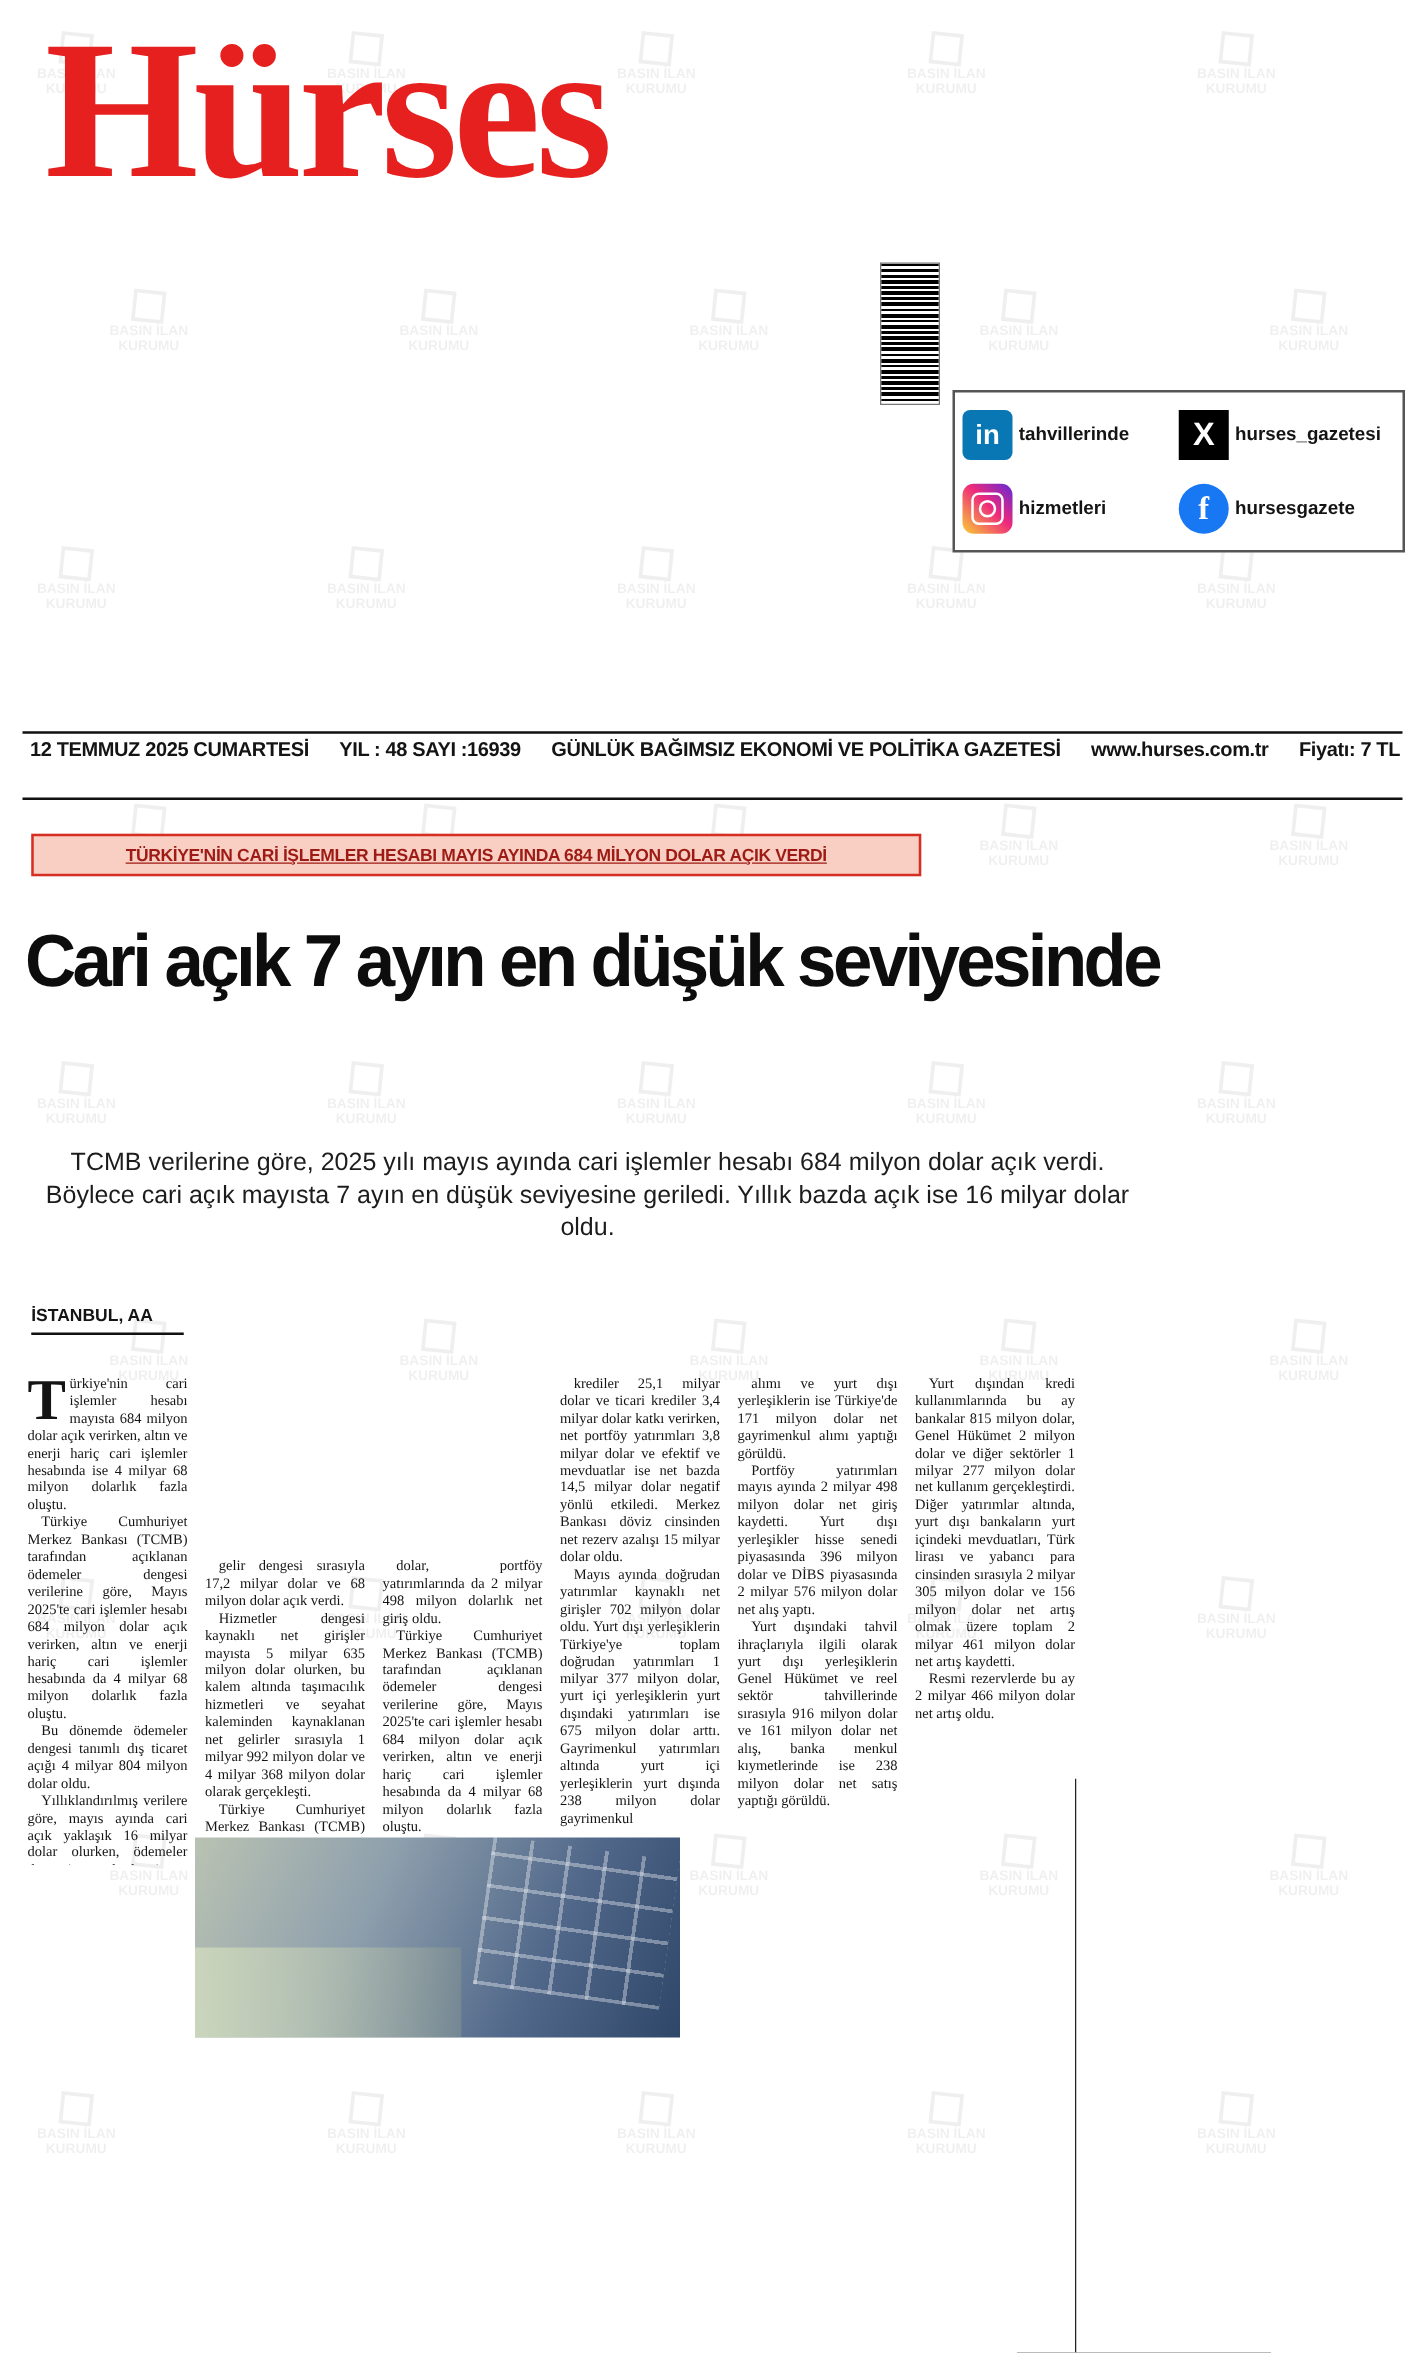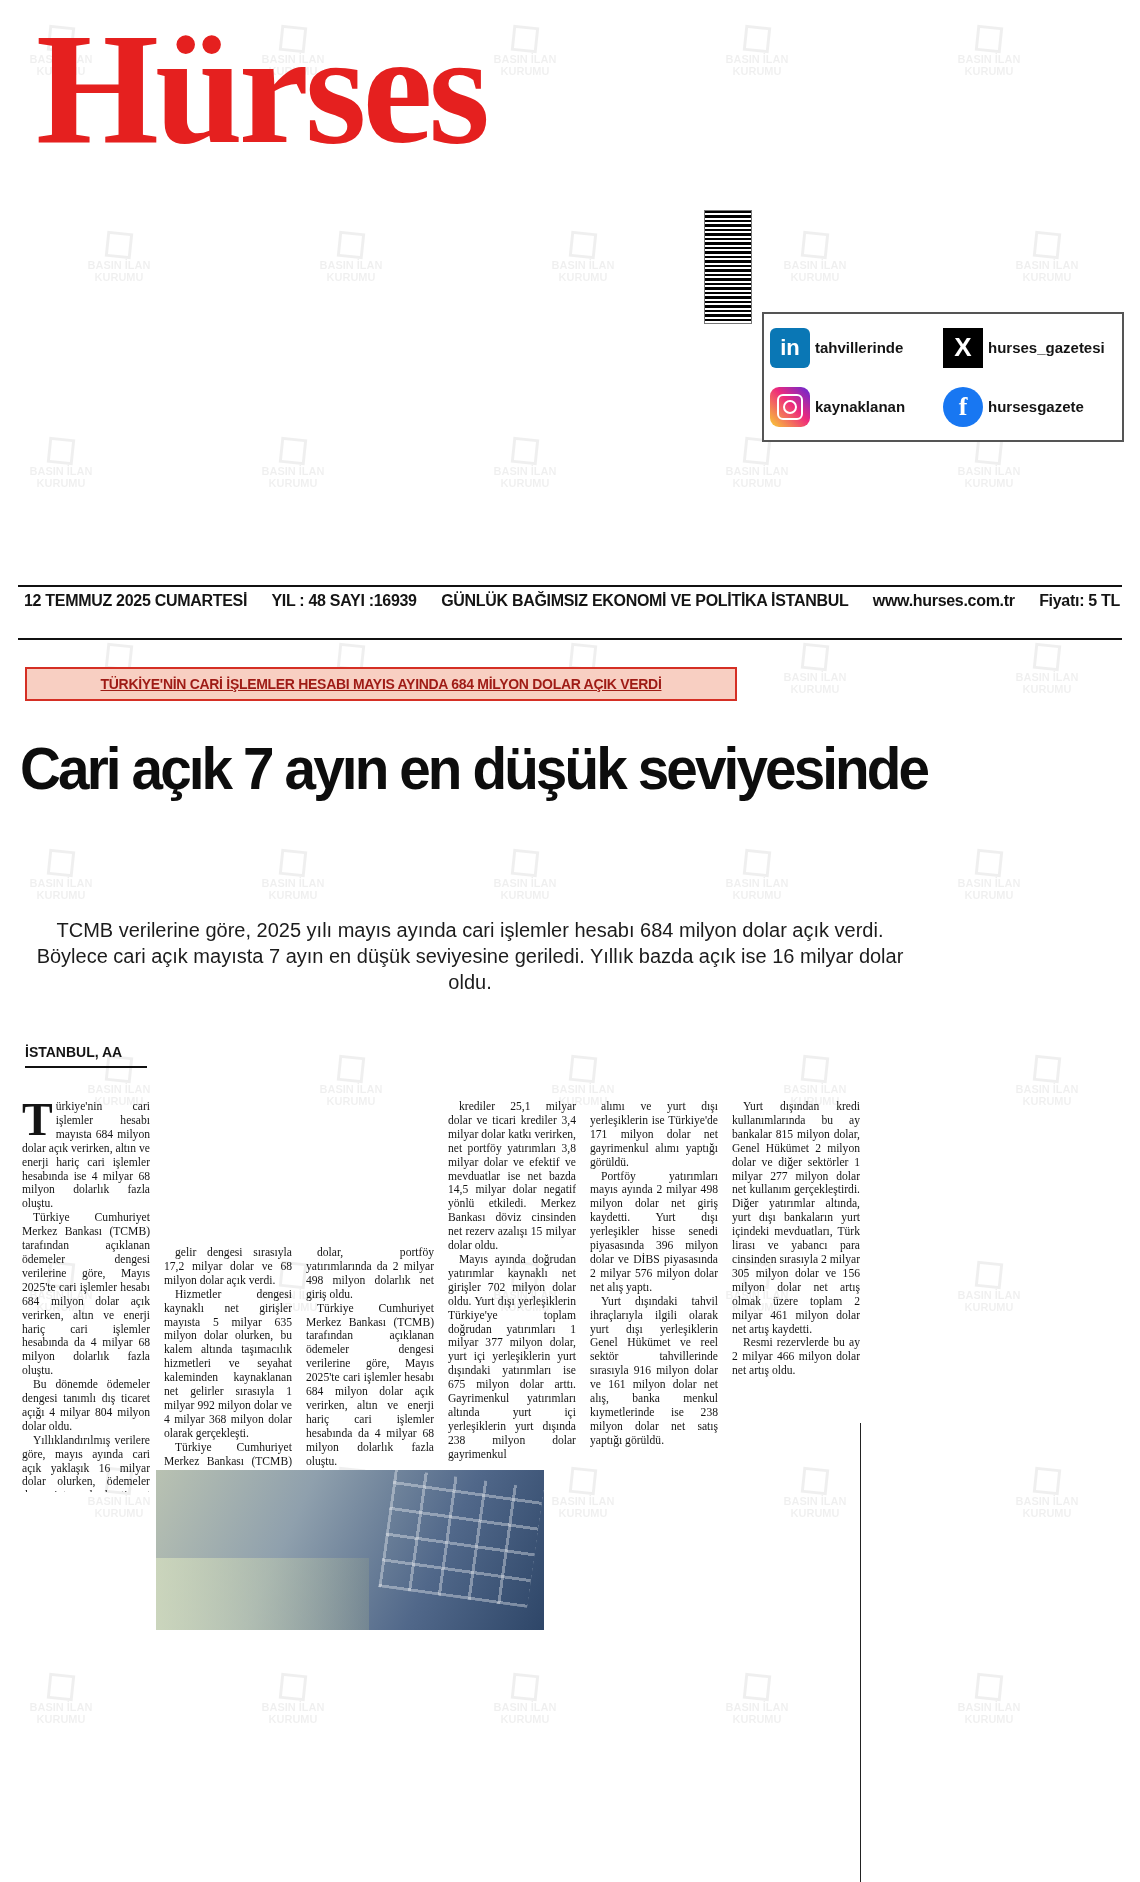--- a/index.html
+++ b/index.html
@@ -167,35 +167,35 @@
       <span>tahvillerinde</span>
     </div>
     <div class="soc">
       <span class="sicon icon-x">X</span>
       <span>hurses_gazetesi</span>
     </div>
     <div class="soc">
       <span class="sicon icon-ig">
           <span class="igcam"></span>
         </span>
-      <span>kaynaklanan</span>
+      <span>hizmetleri</span>
     </div>
     <div class="soc">
       <span class="sicon icon-fb">f</span>
       <span>hursesgazete</span>
     </div>
   </div>
 
   <div class="abs rule z" style="left:18px;top:183px;width:1104px;height:2px;"></div>
   <div class="abs dateline z">
     <span>12 TEMMUZ 2025 CUMARTESİ</span>
     <span>YIL : 48 SAYI :16939</span>
-    <span>GÜNLÜK BAĞIMSIZ EKONOMİ VE POLİTİKA İSTANBUL</span>
+    <span>GÜNLÜK BAĞIMSIZ EKONOMİ VE POLİTİKA GAZETESİ</span>
     <span>www.hurses.com.tr</span>
-    <span>Fiyatı: 5 TL</span>
+    <span>Fiyatı: 7 TL</span>
   </div>
   <div class="abs rule z" style="left:18px;top:216px;width:1104px;height:2px;"></div>
 
   <div class="abs banner z">TÜRKİYE'NİN CARİ İŞLEMLER HESABI MAYIS AYINDA 684 MİLYON DOLAR AÇIK VERDİ</div>
   <div class="abs headline1 z">Cari açık 7 ayın en düşük seviyesinde</div>
   <div class="abs subhead z">TCMB verilerine göre, 2025 yılı mayıs ayında cari işlemler hesabı 684 milyon dolar açık verdi. Böylece cari açık mayısta 7 ayın en düşük seviyesine geriledi. Yıllık bazda açık ise 16 milyar dolar oldu.</div>
   <div class="abs byline z">İSTANBUL, AA</div>
 
   <div class="abs lead-grid z">
     <div class="bodytxt">

